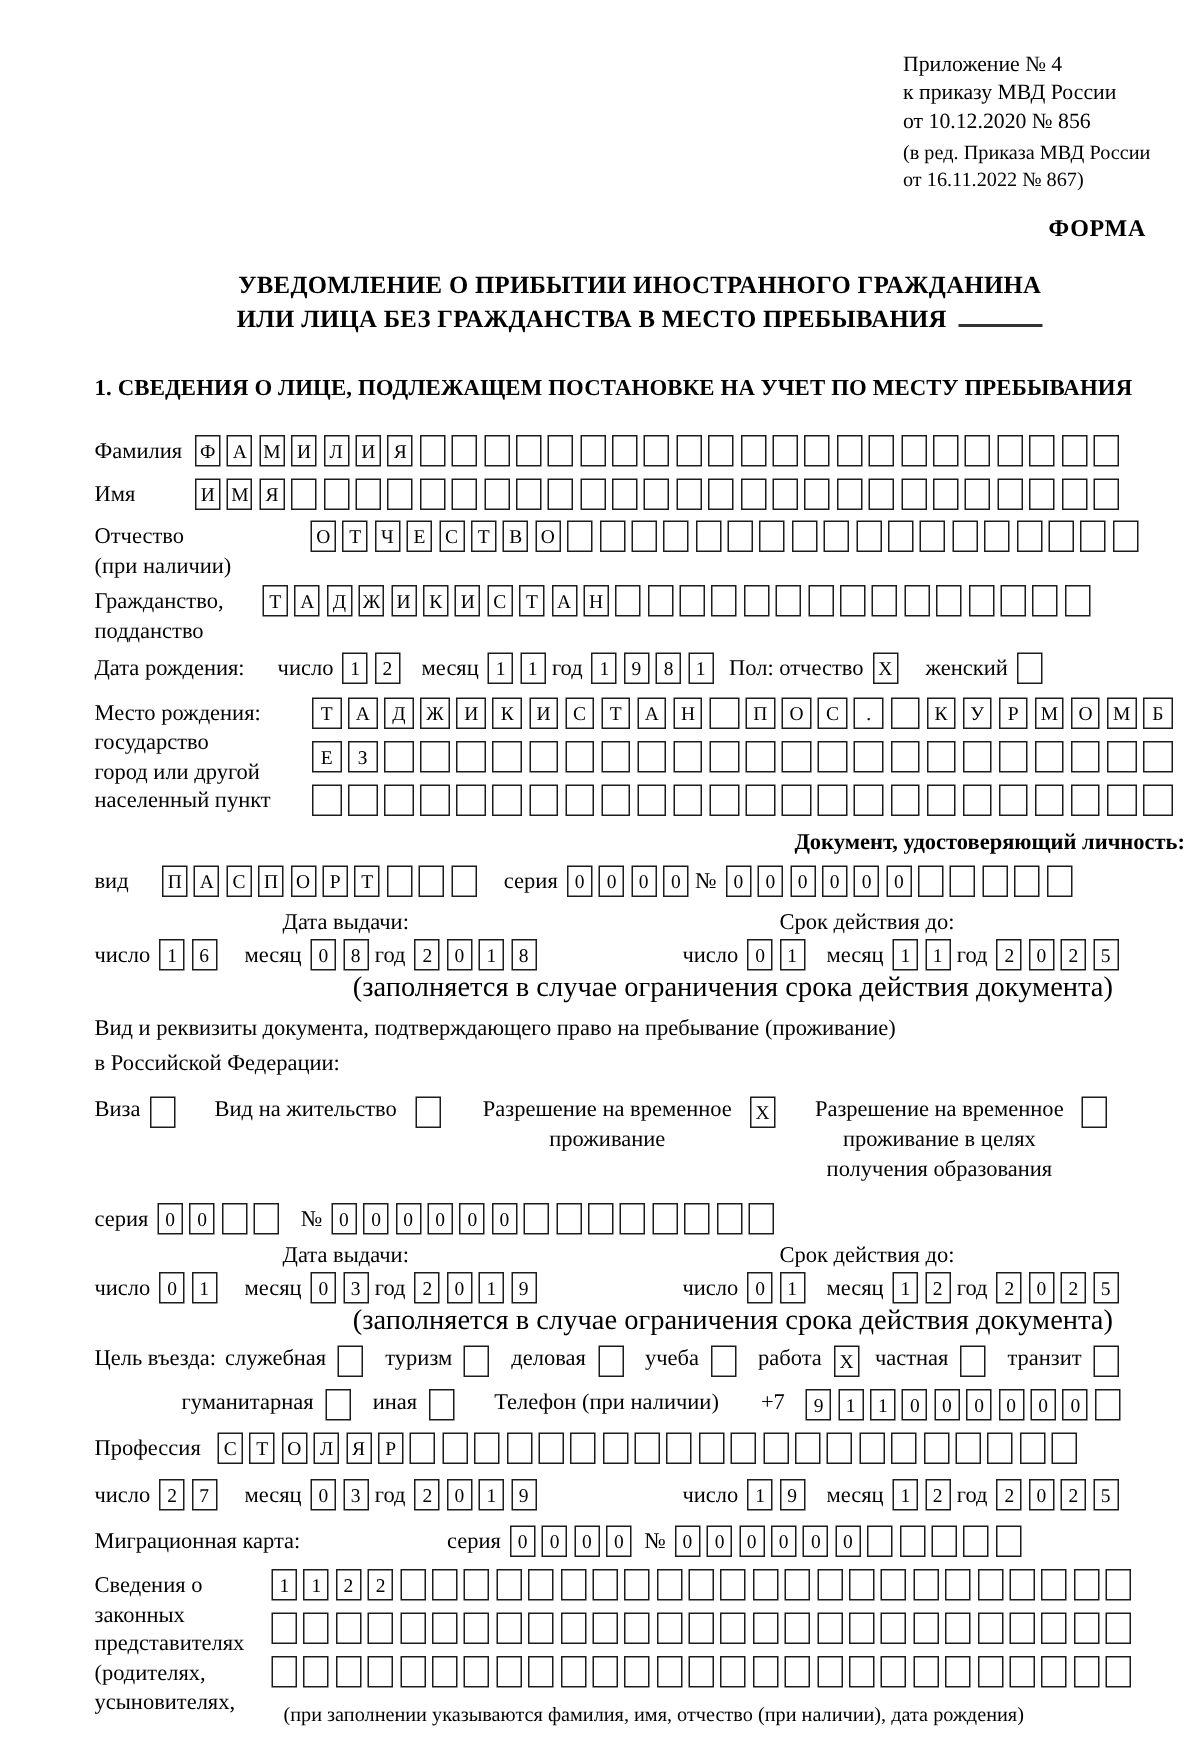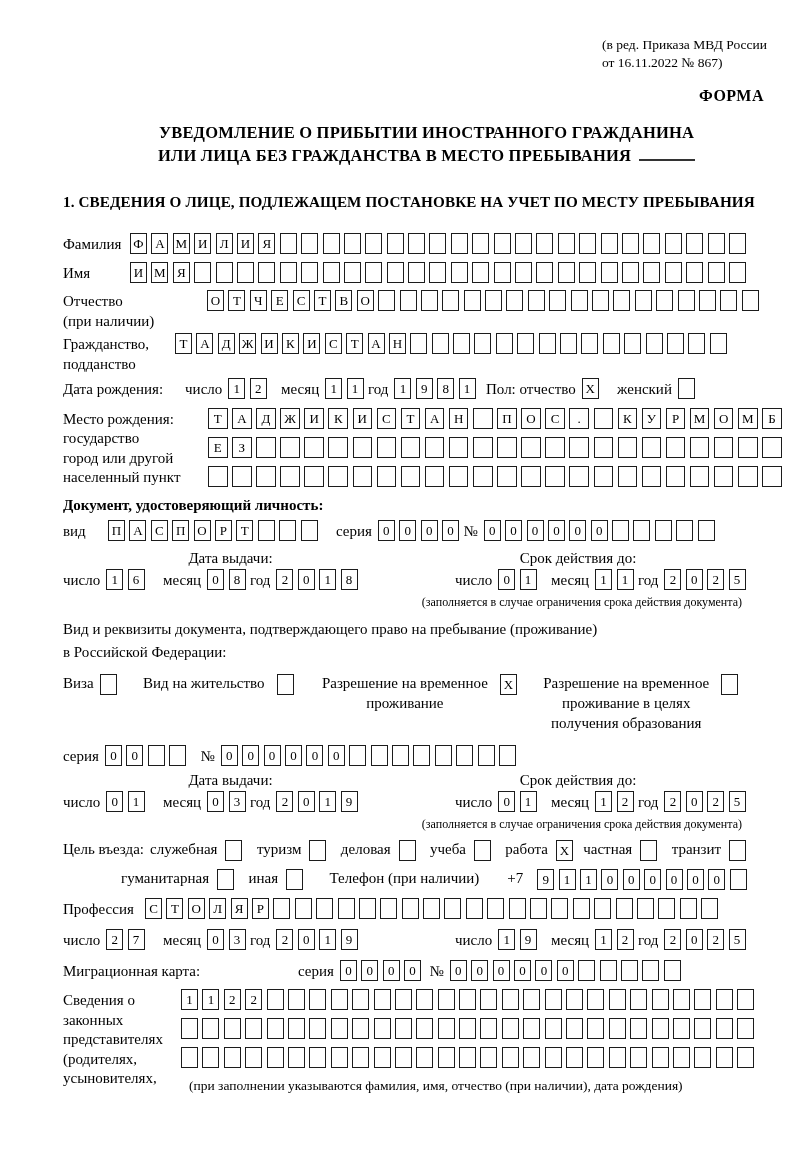--- a/index.html
+++ b/index.html
@@ -40,23 +40,23 @@
   
   .date-heads{display:flex;font-size:15px;margin-bottom:2px;}
   .dh-left{width:335px;text-align:center;flex:none;}
   .dh-right{width:290px;text-align:center;flex:none;margin-left:35px;}
   .date-row{display:flex;align-items:flex-start;margin-bottom:3px;}
   .dgroup{display:flex;align-items:flex-start;}
   .dgroup .lbl{padding-top:2px;}
   .dgroup-left{width:392px;flex:none;}
   .gap-s{margin-left:10px;} .gap-m{margin-left:14px;} .gap-l{margin-left:22px;}
   .mr4{margin-right:6px;} .ml6{margin-left:6px;}
-  .note{font-size:12px;line-height:16px;}
+  .note{font-size:19px;line-height:16px;}
   .note-right{text-align:right;padding-right:48px;margin-bottom:8px;}
-  .center-bold{font-weight:bold;text-align:left;font-size:15px;margin:2px 0 6px 0;}
+  .center-bold{font-weight:bold;text-align:right;font-size:15px;margin:2px 0 6px 0;}
 
   
   .permits{display:flex;align-items:flex-start;margin:10px 0 12px 0;}
   .permit-item{display:flex;align-items:flex-start;flex:none;}
   .permit-label{font-size:15px;line-height:20px;}
   .permit-label.centered{text-align:center;}
   .permit-item .boxes{margin-left:12px;margin-top:1px;}
 
   .purpose-line{display:flex;align-items:center;margin-bottom:8px;flex-wrap:nowrap;}
   .purpose-line .lbl{padding-top:0;}
@@ -65,20 +65,25 @@
 
   .repr-block{display:flex;align-items:flex-start;margin-top:4px;}
   .repr-note{font-size:13.5px;margin-top:10px;margin-left:8px;}
 </style>
 </head>
 <body>
 
 <div class="page">
 
   <div class="doc-header">
+    <div class="hdr-lines">
+      <div>Приложение № 4</div>
+      <div>к приказу МВД России</div>
+      <div>от 10.12.2020 № 856</div>
+    </div>
     <div class="hdr-sub">
       <div>(в ред. Приказа МВД России</div>
       <div>от 16.11.2022 № 867)</div>
     </div>
     <div class="forma">ФОРМА</div>
   </div>
 
   <div class="title">
     <div>УВЕДОМЛЕНИЕ О ПРИБЫТИИ ИНОСТРАННОГО ГРАЖДАНИНА</div>
     <div>

